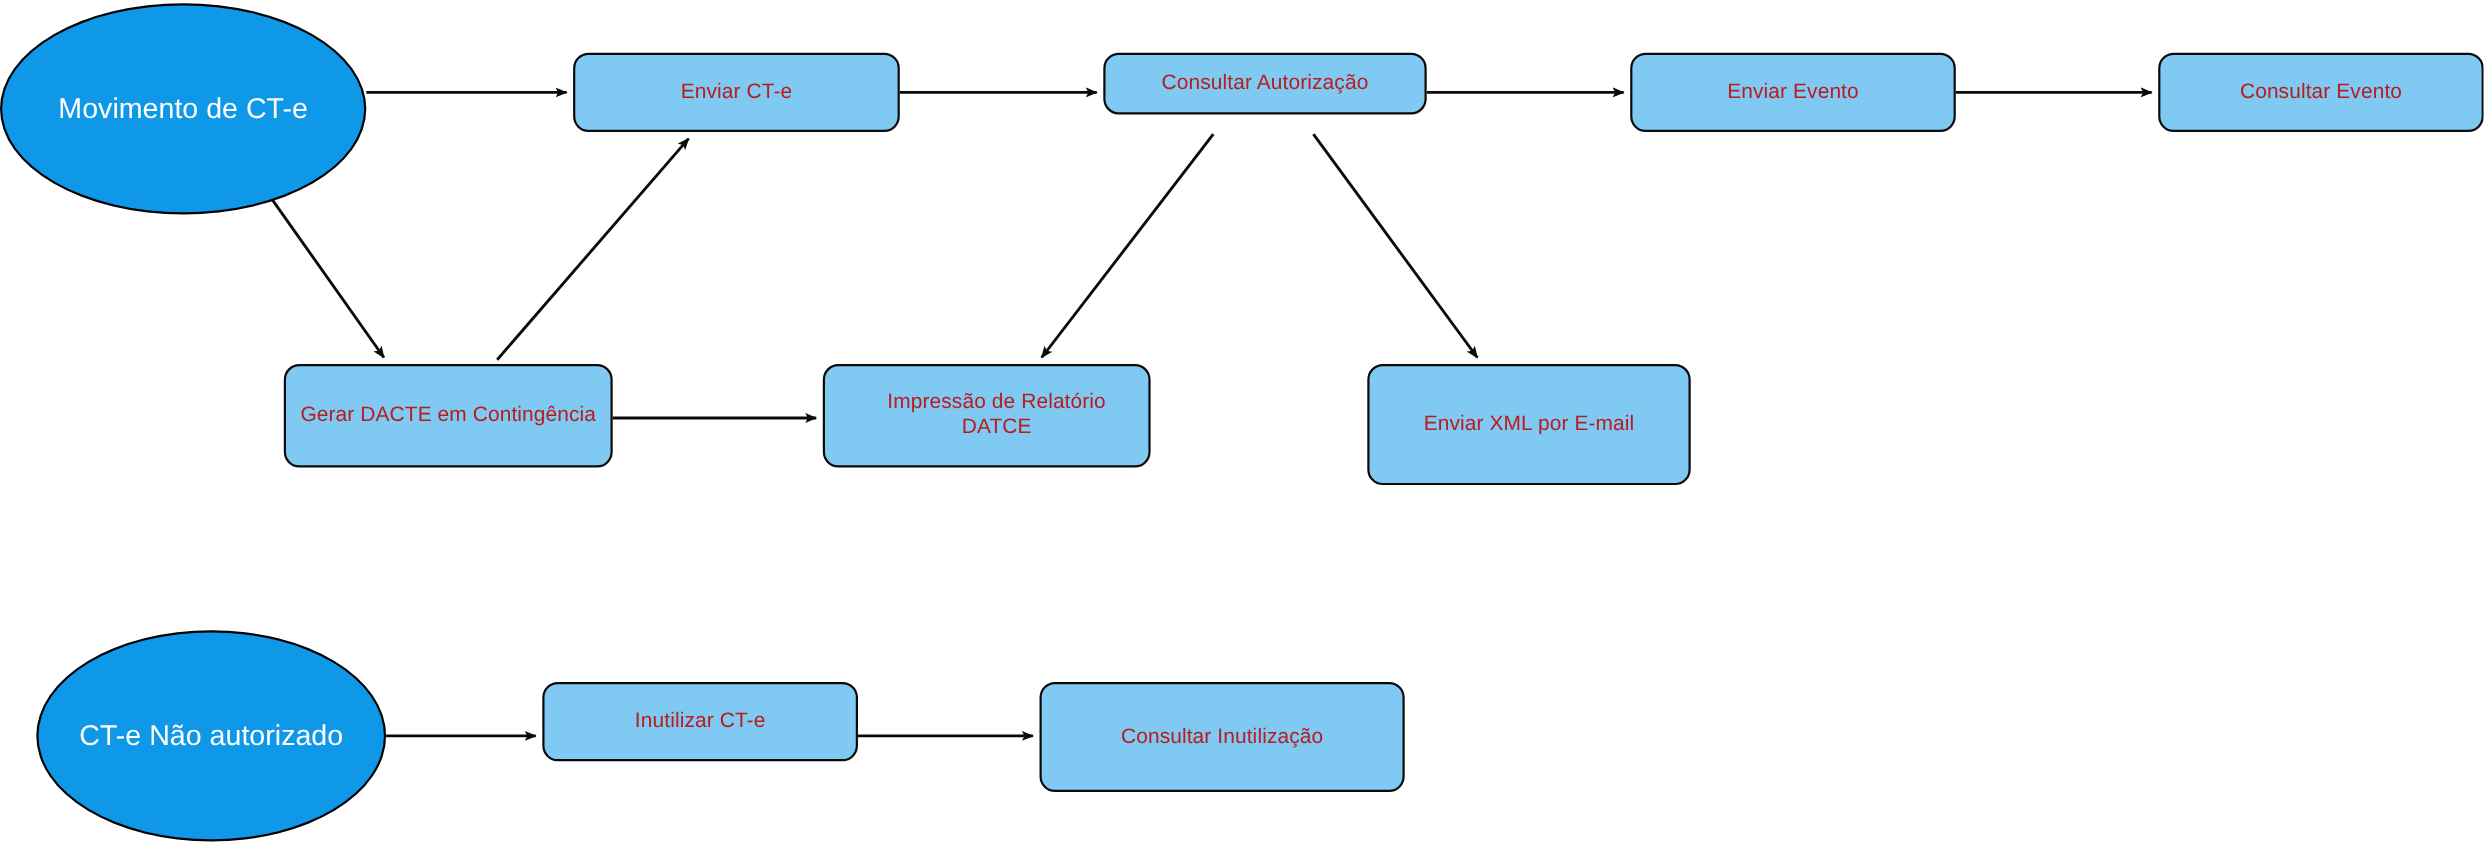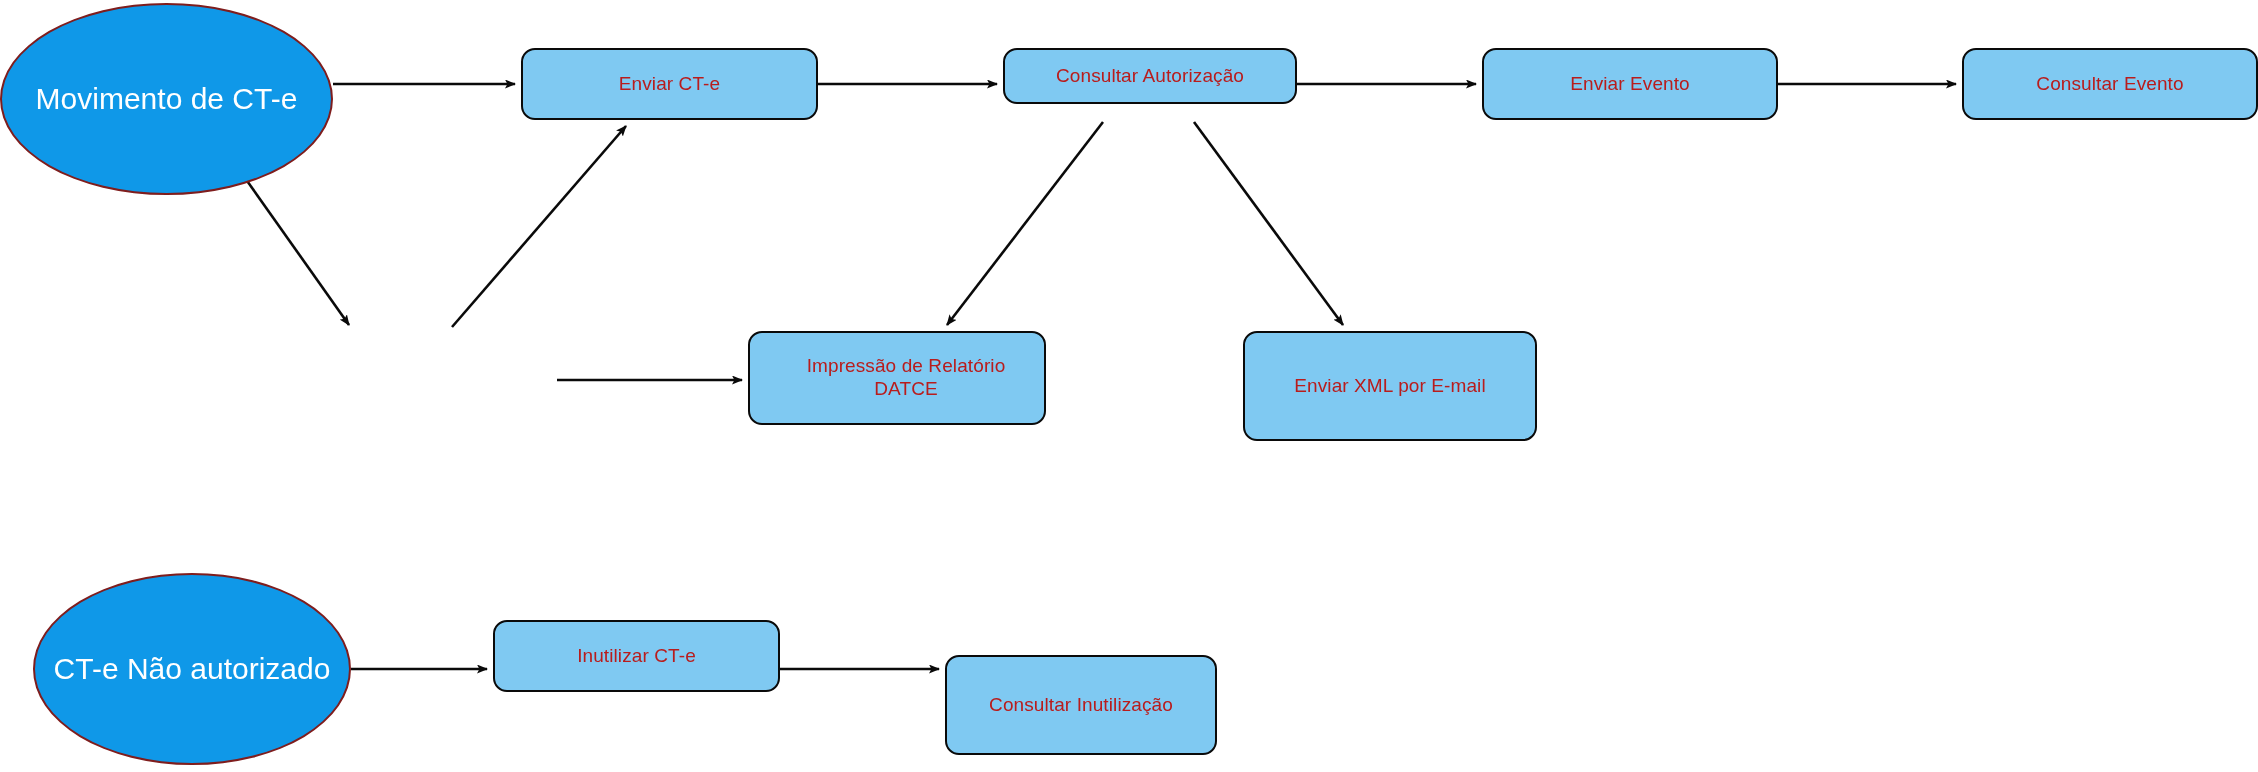--- a/index.html
+++ b/index.html
@@ -38,24 +38,24 @@
     border: 2px solid #0a0a0a;
     border-radius: 14px;
     color: #b91c1c;
     font-size: 19px;
     line-height: 1.2;
     letter-spacing: 0.1px;
     padding: 0 10px;
   }
   .terminator {
     background: #0f98e8;
-    border: 2px solid #7f1d1d;
+    border: 2px solid #000000;
     border-radius: 50%;
     color: #ffffff;
-    font-size: 30px;
+    font-size: 26px;
     font-weight: 400;
     line-height: 1.2;
     padding: 0 14px;
   }
   .node-label {
     display: block;
     width: 100%;
   }
 </style>
 </head>
@@ -97,34 +97,37 @@
   </div>
 
   <div class="node process" style="left: 1482px; top: 48px; width: 296px; height: 72px;">
     <span class="node-label">Enviar Evento</span>
   </div>
 
   <div class="node process" style="left: 1962px; top: 48px; width: 296px; height: 72px; justify-content: flex-end;">
     <span class="node-label">Consultar Evento</span>
   </div>
 
+  <div class="node process" style="left: 258px; top: 331px; width: 299px; height: 94px;">
+    <span class="node-label">Gerar DACTE em Contingência</span>
+  </div>
 
   <div class="node process" style="left: 748px; top: 331px; width: 298px; height: 94px; padding-left: 28px;">
     <span class="node-label">Impressão de Relatório DATCE</span>
   </div>
 
   <div class="node process" style="left: 1243px; top: 331px; width: 294px; height: 110px;">
     <span class="node-label">Enviar XML por E-mail</span>
   </div>
 
   <div class="node terminator" style="left: 33px; top: 573px; width: 318px; height: 192px; justify-content: center;">
     <span class="node-label">CT-e Não autorizado</span>
   </div>
 
   <div class="node process" style="left: 493px; top: 620px; width: 287px; height: 72px;">
     <span class="node-label">Inutilizar CT-e</span>
   </div>
 
-  <div class="node process" style="left: 945px; top: 620px; width: 272px; height: 100px; margin-top: 35px;">
+  <div class="node process" style="left: 945px; top: 620px; width: 332px; height: 100px;">
     <span class="node-label">Consultar Inutilização</span>
   </div>
 
 </div>
 
 </body></html>

